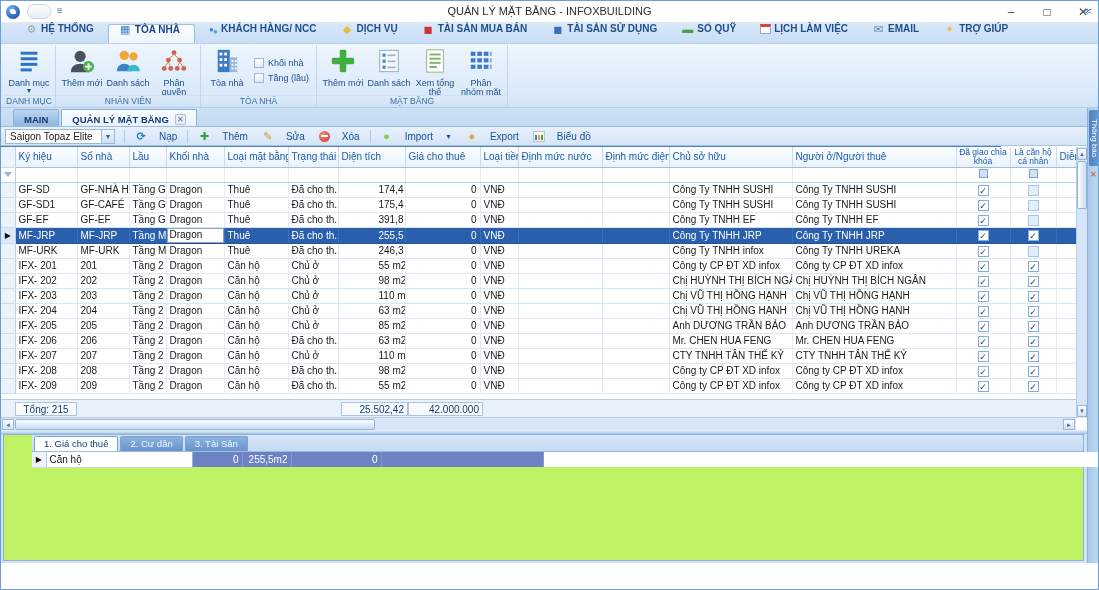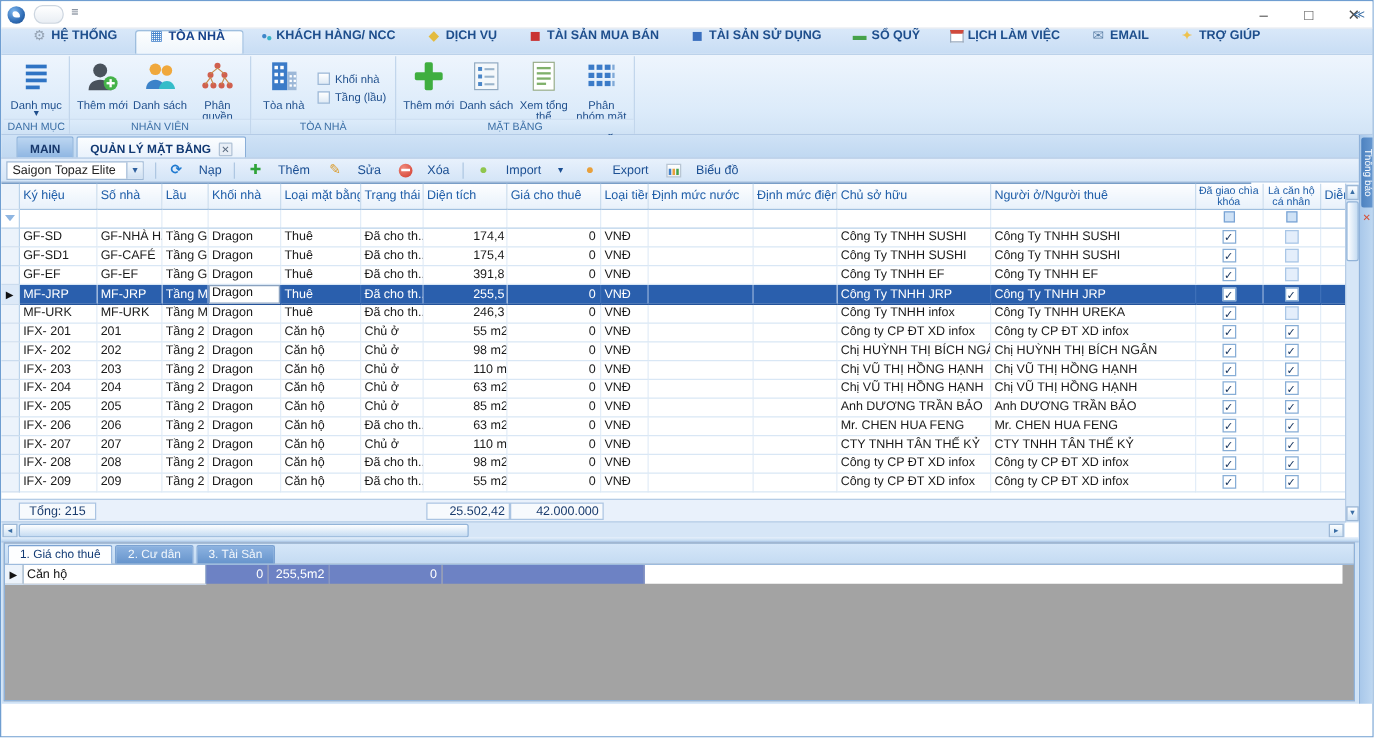--- a/index.html
+++ b/index.html
@@ -108,21 +108,21 @@
 
   
   .side-strip { position:absolute; left:1086px; top:107px; width:13px; height:455px; background:linear-gradient(90deg,#a9c8ea,#c2daf2); border-left:1px solid #8fb2da; }
   .side-tab { position:absolute; left:1px; top:2px; width:11px; height:56px; background:linear-gradient(90deg,#4d82c0,#6b9bd2); border-radius:2px;
     color:#fff; font-size:8px; writing-mode:vertical-rl; text-align:center; line-height:11px; }
   .side-close { position:absolute; left:2px; top:62px; font-size:8px; color:#d84f35; }
 
   
   .bottom-panel { position:absolute; left:0; top:429px; width:1086px; height:133px; background:#cfe2f6; }
   .splitter { height:4px; background:linear-gradient(#e5effb,#bcd6ef); border-bottom:1px solid #a9c4e2; }
-  .bp-inner { position:absolute; left:2px; right:3px; top:4px; bottom:2px; background:#a3a3a3; border:1px solid #8fb2da; }
+  .bp-inner { position:absolute; left:2px; right:3px; top:4px; bottom:2px; background:#bef264; border:1px solid #8fb2da;padding-left:28px; }
   .detail-tabs { height:17px; background:linear-gradient(#d5e6f8,#c4dbf2); display:flex; align-items:flex-end; padding-left:2px; gap:2px; border-bottom:1px solid #9dbbdd; }
   .detab { height:15px; padding:1px 9px 0 9px; font-size:9.5px; color:#f2f7fc; background:linear-gradient(#8cb2e0,#6694cc); border:1px solid #7ba2d2; border-bottom:none; border-radius:2px 2px 0 0; }
   .detab.active { background:#fdfeff; color:#123a74; font-weight:400; }
   table.subgrid { border-collapse:collapse; table-layout:fixed; width:511px; }
   .subgrid th { height:16px; background:linear-gradient(#fdfeff,#e8f1fb); border-right:1px solid #c9dcee; border-bottom:1px solid #9fbfdf;
     font-weight:400; font-size:10px; color:#1e5da8; text-align:left; padding:1px 3px; white-space:nowrap; overflow:hidden; }
   .subgrid td { height:15px; font-size:10px; padding:0 3px; border-right:1px solid #8696c8; white-space:nowrap; overflow:hidden; }
   .subgrid .hdr-fill { border-right:none; }
   tr.subsel td { background:#6d82c4; color:#fff; }
   tr.subsel td.name { background:#fff; color:#111; border-right:1px solid #9fb3d0; border-bottom:1px solid #c8d4e4; }
@@ -139,20 +139,21 @@
 </style>
 </head>
 <body>
 
 <div class="app">
 
   <div class="titlebar">
     <span class="app-logo"></span>
     <span class="qat-pill"></span>
     <span class="qat-more">≡</span>
+    <div class="title-text">QUẢN LÝ MẶT BẰNG - INFOXBUILDING</div>
     <div class="win-controls">
       <span class="win-btn">–</span>
       <span class="win-btn">□</span>
       <span class="win-btn">✕</span>
     </div>
   </div>
 
   <div class="ribbon-tabstrip" id="ribbon-tabs">
       <div class="rtab">
         <span class="ic ic-gear"></span>

